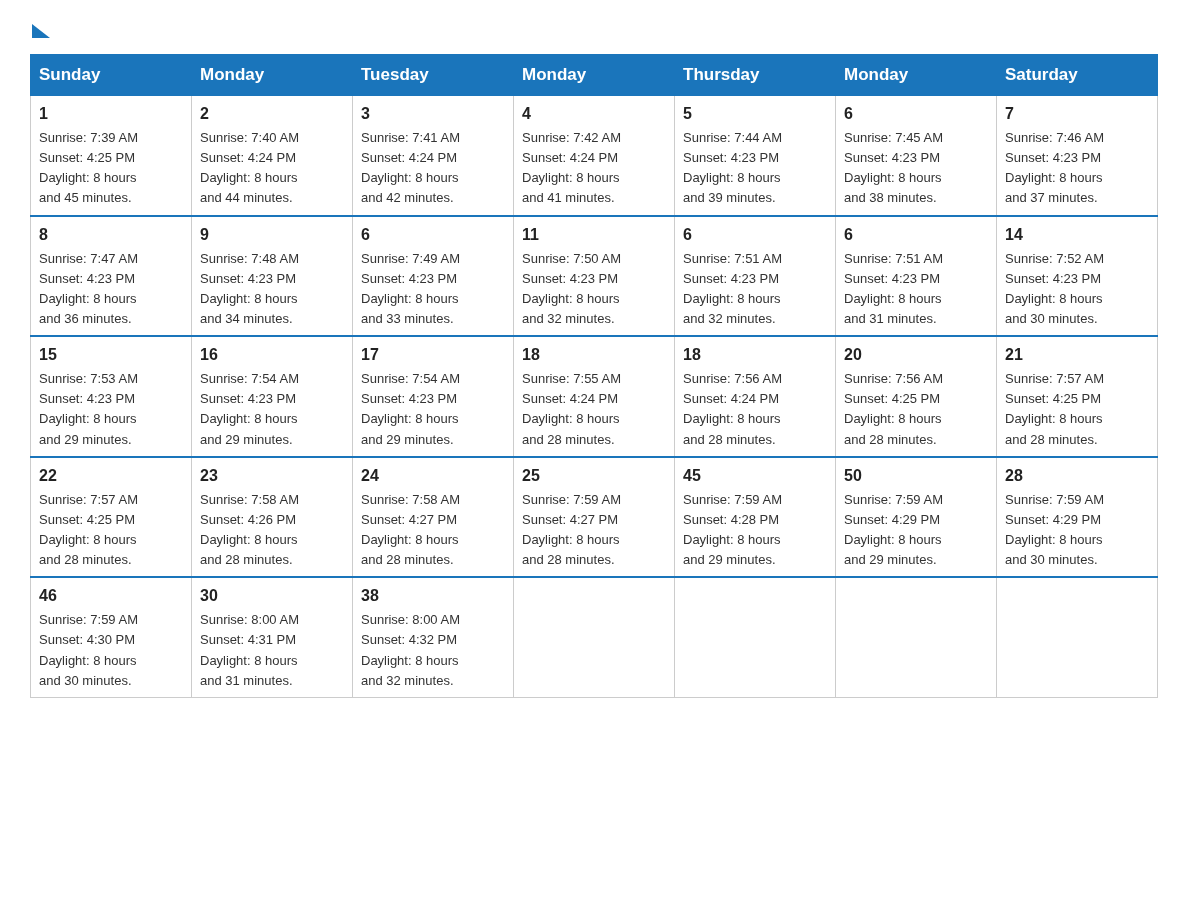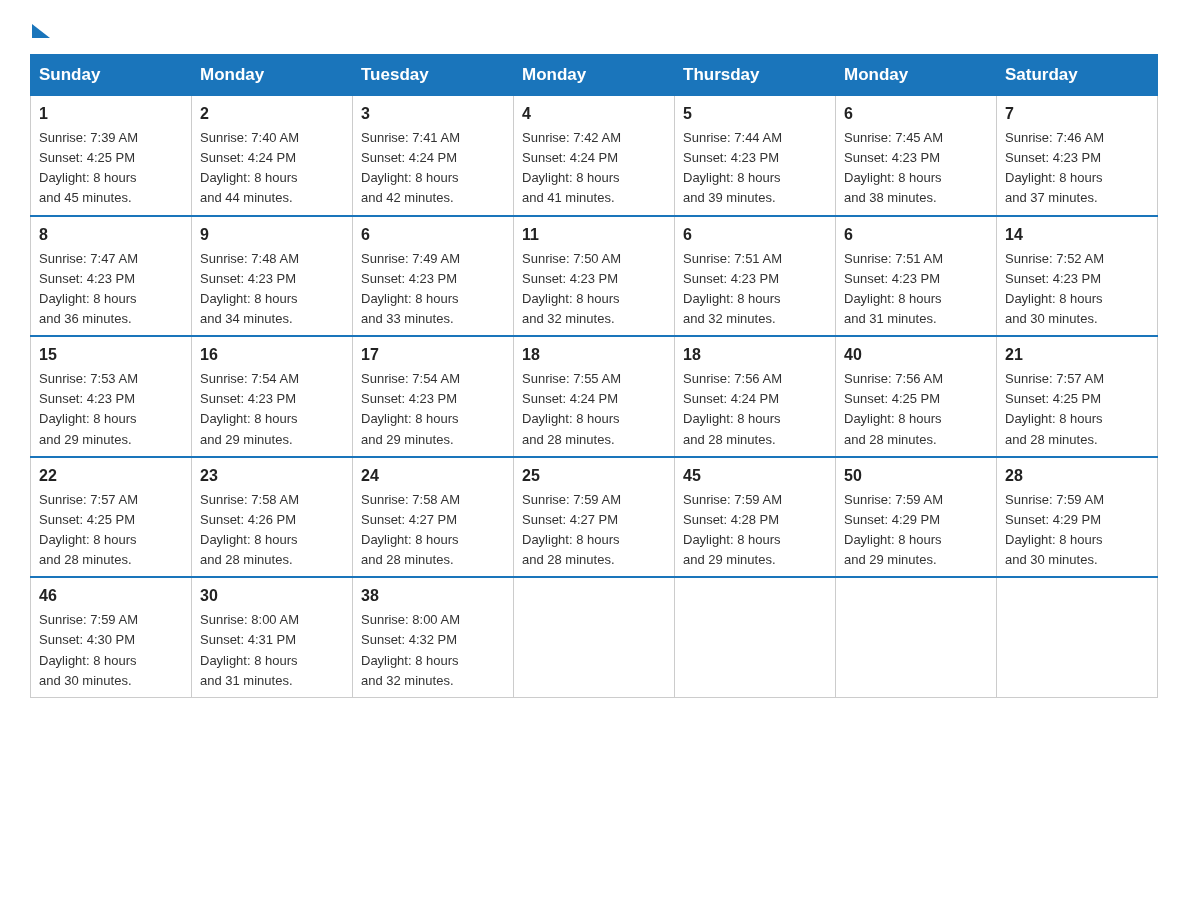--- a/index.html
+++ b/index.html
@@ -210,21 +210,21 @@
         </td>
         <td>
           <span class="day-number">18</span>
           <div class="day-info">Sunrise: 7:55 AM<br>Sunset: 4:24 PM<br>Daylight: 8 hours<br>and 28 minutes.</div>
         </td>
         <td>
           <span class="day-number">18</span>
           <div class="day-info">Sunrise: 7:56 AM<br>Sunset: 4:24 PM<br>Daylight: 8 hours<br>and 28 minutes.</div>
         </td>
         <td>
-          <span class="day-number">40</span>
+          <span class="day-number">20</span>
           <div class="day-info">Sunrise: 7:56 AM<br>Sunset: 4:25 PM<br>Daylight: 8 hours<br>and 28 minutes.</div>
         </td>
         <td>
           <span class="day-number">21</span>
           <div class="day-info">Sunrise: 7:57 AM<br>Sunset: 4:25 PM<br>Daylight: 8 hours<br>and 28 minutes.</div>
         </td>
       </tr>
       <tr class="row-divider">
         <td>
           <span class="day-number">22</span>

